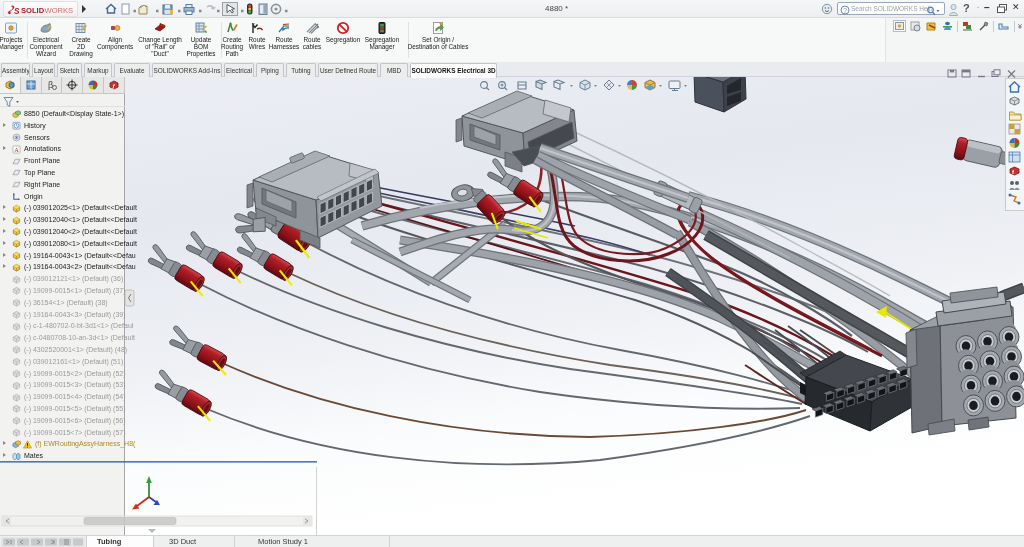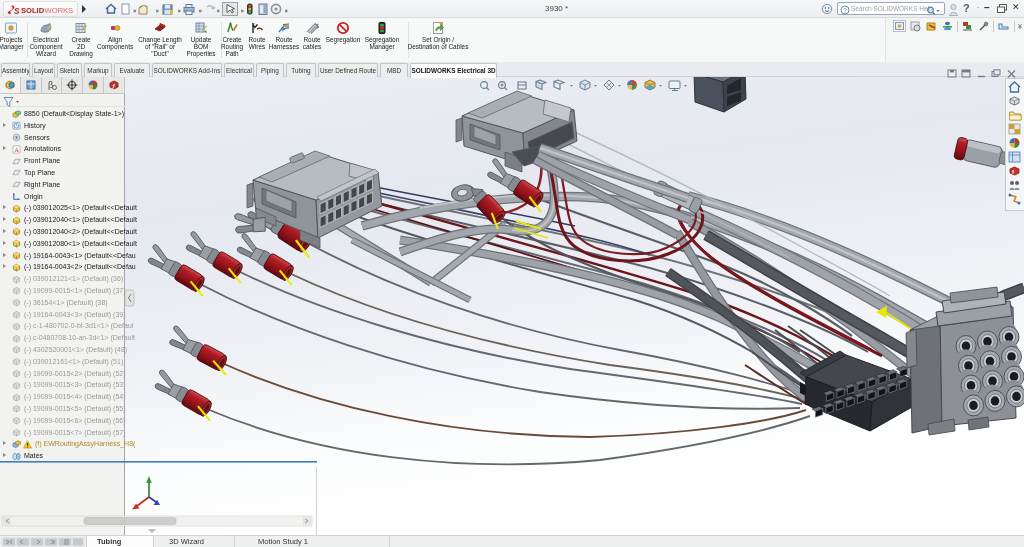--- a/index.html
+++ b/index.html
@@ -467,21 +467,21 @@
           <circle cx="145.7" cy="7" r="1.5" fill="#e8c23a"></circle>
           <circle cx="145.7" cy="10" r="1.5" fill="#47b04a"></circle>
   <rect x="155" y="2" width="8" height="10.5" fill="#b8c6d4" stroke="#6a7e92"></rect>
           <rect x="156.2" y="3.2" width="2.6" height="8" fill="#eef2f6"></rect>
           <rect x="159.8" y="3.2" width="2.2" height="8" fill="#8fa6bc"></rect>
   <circle cx="172" cy="7" r="4.6" fill="none" stroke="#8c9297" stroke-width="1.6"></circle>
           <circle cx="172" cy="7" r="1.6" fill="#8c9297"></circle>
   <path d="M181 9 l2.5 0" stroke="#888" stroke-width="2.5"></path>
  </svg>
       </div>
- <div id="doctitle">3930 *</div>
+ <div id="doctitle">4880 *</div>
  <div class="qat" style="left:821px">
         <svg width="12" height="12" viewBox="0 0 12 12">
           <circle cx="6" cy="6" r="4.7" fill="#e8edf2" stroke="#7e93a8"></circle>
           <circle cx="4.4" cy="5" r="0.8" fill="#55677a"></circle>
           <circle cx="7.6" cy="5" r="0.8" fill="#55677a"></circle>
           <path d="M4 7.4 c1.2 1.4 2.8 1.4 4 0" stroke="#55677a" fill="none"></path>
         </svg>
       </div>
  <div id="searchbox">Search SOLIDWORKS Help</div>
  <div class="qat" style="left:840px;top:3px">
@@ -1011,16 +1011,16 @@
         </g>
 <g stroke="#8a9094" stroke-width="1" fill="none">
           <path d="M5 3 l3 2 -3 2 M10 3 v4"></path>
           <path d="M22 3 l-3 2 3 2"></path>
           <path d="M36 3 l3 2 -3 2"></path>
           <path d="M50 3 l3 2 -3 2 M53 3 v4"></path>
           <path d="M63 3 h5 M63 5 h5 M63 7 h5"></path>
         </g>
 </svg>
 <div class="stab" style="left:86px;width:68px;background:#fdfdfd;font-weight:bold;border-left:1px solid #cfcfcf;text-align:left;padding-left:10px">Tubing</div>
-<div class="stab" style="left:154px;width:81px;text-align:left;padding-left:15px">3D Wizard</div>
+<div class="stab" style="left:154px;width:81px;text-align:left;padding-left:15px">3D Duct</div>
 <div class="stab" style="left:235px;width:155px;text-align:left;padding-left:23px">Motion Study 1</div>
 </div>
 </div>
 
 </body></html>

